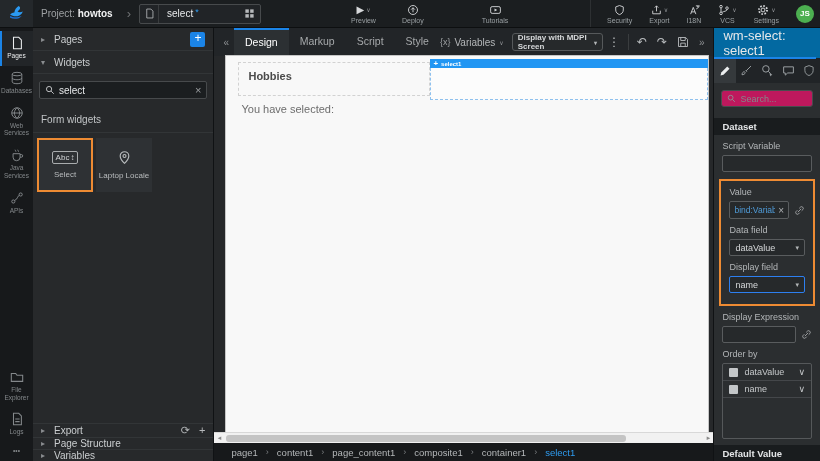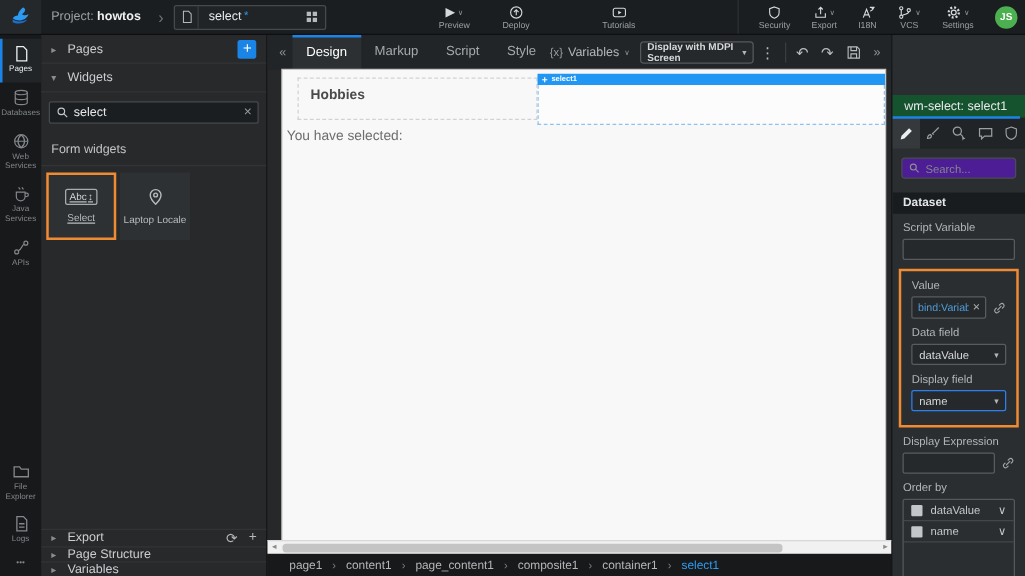--- a/index.html
+++ b/index.html
@@ -42,21 +42,21 @@
   .left-panel { flex:0 0 123px; background:#27292b; border-right:1px solid #101214; display:flex; flex-direction:column; min-height:0; }
   .lp-row { flex:0 0 23px; display:flex; align-items:center; gap:6px; padding:0 8px; border-bottom:1px solid #323537; color:#cbced0; font-size:10px; }
   .lp-chev { color:#8a8d90; font-size:8px; width:7px; }
   .add-btn { margin-left:auto; width:15px; height:15px; border-radius:2px; background:#1b84e7; color:#fff; font-size:12px; line-height:13px; text-align:center; }
   .lp-search { margin:7px 6px; height:18px; flex:0 0 18px; border:1px solid #474a4c; background:#1b1e20; border-radius:2px; display:flex; align-items:center; gap:4px; padding:0 5px; }
   .lp-search input { flex:1; min-width:0; background:transparent; border:0; outline:0; color:#e6e8ea; font-size:10px; font-family:inherit; }
   .lp-clear { color:#9a9da0; font-size:11px; }
   .lp-subheader { padding:8px 8px 7px; color:#c2c5c7; border-bottom:1px solid #323537; }
   .tiles { display:flex; gap:3px; padding:5px 4px; }
   .tile { width:56px; height:54px; background:#2e3134; border:2px solid transparent; display:flex; flex-direction:column; align-items:center; justify-content:center; gap:6px; color:#b9bcbe; font-size:8px; text-align:center; }
-  .tile.selected { border-color:#ee8b33;text-decoration:underline; }
+  .tile.selected { border-color:#ee8b33; }
   .abc-box { border:1px solid #a9acae; border-radius:2px; color:#d2d4d6; font-size:8px; padding:1px 3px; display:flex; align-items:center; gap:1px; }
   .lp-bottom { margin-top:auto; border-top:1px solid #323537; }
   .row-icons { margin-left:auto; display:flex; gap:9px; color:#b6b9bb; font-size:11px; }
 
   
   .center { flex:0 0 500px; display:flex; flex-direction:column; background:#26282a; border-right:1px solid #101214; min-height:0; }
   .canvas-toolbar { flex:0 0 28px; display:flex; align-items:center; background:#222528; padding:0 4px; }
   .ct-collapse { color:#8e9194; padding:0 5px; font-size:10px; }
   .ct-tab { padding:0 11px; height:28px; line-height:27px; color:#a6a9ab; font-size:10.5px; }
   .ct-tab.active { background:#2c3033; color:#fff; border-top:2px solid #1b84e7; line-height:24px; }
@@ -68,38 +68,38 @@
   .ct-icon { color:#b9bcbe; padding:0 5px; font-size:12px; line-height:1; }
   .ct-sep { width:1px; height:16px; background:#3a3d3f; margin:0 3px; }
 
   .canvas { flex:1; min-height:0; padding:0 5px 0 12px; }
   .page { height:100%; background:#f8f8f8; position:relative; box-shadow:0 0 0 1px #c6c6c6; }
   .hobbies-box { position:absolute; left:12px; top:6px; width:192px; height:34px; border:1px dashed #d2d2d2; color:#4a4a4a; font-size:11px; font-weight:bold; padding:7px 0 0 9px; }
   .widget-sel { position:absolute; left:204px; top:3px; right:0; }
   .widget-bar { height:9px; background:#2196f3; color:#fff; display:flex; align-items:center; gap:3px; padding:0 3px; font-size:6px; font-weight:bold; }
   .widget-bar .mv { font-size:8px; line-height:1; }
   .widget-body { height:32px; background:#fcfcfc; border:1px dashed #8fc1ee; border-top:0; }
-  .selected-text { position:absolute; left:3px; top:47px; color:#6d6d6d; font-size:11px; }
+  .selected-text { position:absolute; left:15px; top:47px; color:#6d6d6d; font-size:11px; }
 
   .hscroll { flex:0 0 11px; background:#f1f1f1; border-top:1px solid #d8d8d8; position:relative; display:flex; align-items:center; justify-content:space-between; padding:0 2px; }
   .hs-arrow { color:#8a8a8a; font-size:6px; }
   .hs-thumb { position:absolute; left:12px; top:2px; height:7px; width:400px; background:#c4c4c4; border-radius:3px; }
 
   .breadcrumb { flex:0 0 18px; background:#17191b; display:flex; align-items:center; gap:8px; padding-left:17px; font-size:9.5px; color:#b4b7b9; }
   .bc-sep { color:#7c7f82; font-size:9px; }
   .bc-item.active { color:#2e9bf0; }
 
   
   .right-panel { flex:1; background:#2b2e30; display:flex; flex-direction:column; min-height:0; overflow:hidden; }
-  .rp-header { flex:0 0 18px; background:#14532d; color:#e6e8ea; display:flex; align-items:center; padding-left:9px; position:relative; font-size:10px;margin-top:48px; }
+  .rp-header { flex:0 0 18px; background:#0369a1; color:#e6e8ea; display:flex; align-items:center; padding-left:9px; position:relative; font-size:13px; }
   .rp-header::after { content:""; position:absolute; left:0; bottom:-1px; width:102px; height:2px; background:#1b84e7; }
   .rp-tabs { flex:0 0 25px; display:flex; background:#212427; }
   .rp-tab { flex:1; display:flex; align-items:center; justify-content:center; color:#9ba0a3; }
   .rp-tab.active { background:#35393c; color:#eceeef; }
-  .rp-search { flex:0 0 17px; margin:7px 7px 5px; border:1px solid #494c4e; border-radius:3px; background:#4c1d95; display:flex; align-items:center; gap:4px; padding:0 5px; color:#8e9194; }
+  .rp-search { flex:0 0 17px; margin:7px 7px 5px; border:1px solid #494c4e; border-radius:3px; background:#be185d; display:flex; align-items:center; gap:4px; padding:0 5px; color:#8e9194; }
   .rp-search input { flex:1; min-width:0; background:none; border:0; outline:0; color:#cfd2d4; font-size:9px; font-family:inherit; }
   .rp-search input::placeholder { color:#85888b; }
   .rp-section-h { background:#191c1e; color:#e4e6e8; font-weight:bold; font-size:9.5px; padding:3px 8px; margin-top:6px; flex:0 0 auto; }
   .rp-field { padding:6px 8px 0; flex:0 0 auto; }
   .rp-field label { display:block; color:#b3b6b8; font-size:9px; margin-bottom:4px; }
   .rp-input { width:100%; height:17px; background:#26292b; border:1px solid #595c5e; border-radius:2px; color:#d6d8da; font-size:9px; padding:0 4px; font-family:inherit; outline:0; }
   .input-row { display:flex; align-items:center; gap:5px; }
   .bind-input { flex:1; min-width:0; height:18px; background:#26292b; border:1px solid #595c5e; border-radius:2px; display:flex; align-items:center; gap:3px; padding:0 4px; }
   .bind-val { flex:1; min-width:0; color:#4f9bd8; font-size:8.5px; white-space:nowrap; overflow:hidden; }
   .clear-x { color:#aeb1b3; font-size:10px; }

